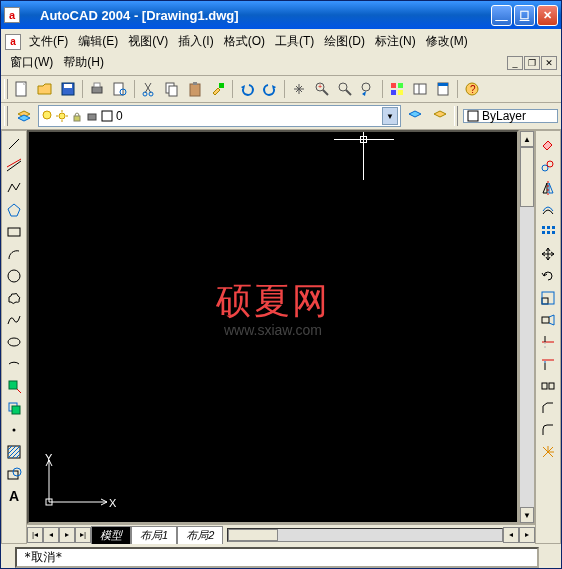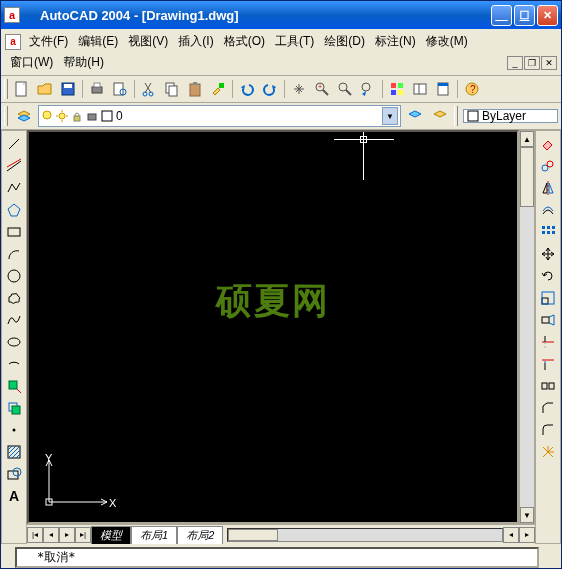--- a/index.html
+++ b/index.html
@@ -29,21 +29,21 @@
 .layer-combo .dd { margin-left:auto; width:16px; height:18px; background:#c5d7ef; border:1px solid #7f9db9; display:flex; align-items:center; justify-content:center; font-size:8px;}
 .prop-combo { width:95px; height:14px; border:1px solid #7f9db9; background:#fff; display:flex; align-items:center; padding:0 3px; gap:3px;}
 
 .workarea { flex:1; display:flex; background:#ece9d8; overflow:hidden;}
 .vtoolbar { width:26px; background:#ece9d8; display:flex; flex-direction:column; align-items:center; padding:2px 0; gap:0; border:1px solid #aca899;}
 .vtb-btn { width:22px; height:22px; display:flex; align-items:center; justify-content:center; cursor:pointer; border:1px solid transparent;}
 .A-label { font-weight:bold; font-size:14px; color:#000;}
 
 .canvas-wrap { flex:1; display:flex; flex-direction:column; border:2px inset #aca899;}
 .canvas { flex:1; background:#000; position:relative; overflow:hidden;}
-.canvas .wm1 { position:absolute; top:145px; left:50%; transform:translateX(-50%); color:#4d7c0f; font-size:36px; font-weight:bold; letter-spacing:2px;}
+.canvas .wm1 { position:absolute; top:145px; left:50%; transform:translateX(-50%); color:#ef4444; font-size:36px; font-weight:normal; letter-spacing:2px;}
 .canvas .wm2 { position:absolute; top:190px; left:50%; transform:translateX(-50%); color:#444; font-size:14px;}
 .crosshair-h { position:absolute; top:7px; left:305px; width:60px; height:1px; background:#fff;}
 .crosshair-v { position:absolute; top:0; left:334px; width:1px; height:48px; background:#fff;}
 .crosshair-box { position:absolute; top:4px; left:331px; width:7px; height:7px; border:1px solid #fff;}
 .ucs { position:absolute; left:8px; bottom:10px; color:#fff; font-size:11px;}
 .ucs .ya { position:absolute; left:8px; bottom:48px;}
 .ucs .xa { position:absolute; left:72px; bottom:3px;}
 .ucs svg { position:absolute; left:0; bottom:0;}
 
 .tabbar { height:20px; background:#ece9d8; display:flex; align-items:center; border-top:1px solid #aca899; font-size:11px;}
@@ -52,21 +52,21 @@
 .tab { padding:1px 8px; border:1px solid #888; background:#fff; cursor:pointer; border-bottom:none; margin-top:1px;font-style:italic;}
 .tab.active { background:#000; color:#fff;}
 .tab-scroll { flex:1; height:14px; margin-left:4px; background:#ddd; border:1px inset #888; position:relative;}
 .tab-scroll-thumb { position:absolute; left:0; top:0; width:50px; height:100%; background:#ece9d8; border:1px solid #888;}
 
 .vscroll { width:16px; background:#ece9d8; border:1px solid #aca899; display:flex; flex-direction:column;}
 .sb-btn { height:16px; background:#ece9d8; border:1px solid #888; display:flex; align-items:center; justify-content:center; font-size:8px;}
 .sb-track { flex:1; background:#ddd; position:relative;}
 .sb-thumb { position:absolute; top:0; left:0; right:0; height:60px; background:#ece9d8; border:1px solid #888;}
 
-.cmdline { border:2px inset #aca899; background:#fff; padding:1px 20px; font-family:"SimSun",monospace; font-size:12px; line-height:15px; margin:3px 22px 0 14px;}
+.cmdline { border:2px inset #aca899; background:#fff; padding:1px 7px; font-family:"SimSun",monospace; font-size:12px; line-height:15px; margin:3px 22px 0 14px;}
 
 svg { display:block;}
 </style>
 </head>
 <body>
 
 <div class="window">
 
   <div class="titlebar">
     <div class="app-icon">a</div>
@@ -367,20 +367,21 @@
     </div>
 
     <div style="flex:1; display:flex; flex-direction:column;">
       <div style="flex:1; display:flex;">
         <div class="canvas-wrap">
           <div class="canvas">
             <div class="crosshair-h"></div>
             <div class="crosshair-v"></div>
             <div class="crosshair-box"></div>
             <div class="wm1">硕夏网</div>
+            <div class="wm2">www.sxiaw.com</div>
             <div class="ucs">
               <span class="ya">Y</span>
               <span class="xa">X</span>
               <svg width="80" height="60">
                   <path d="M12 50 L12 8 M12 50 L70 50 M12 8 L9 14 M12 8 L15 14 M70 50 L64 47 M70 50 L64 53" stroke="#fff" fill="none"></path>
                   <rect x="9" y="47" width="6" height="6" fill="none" stroke="#fff"></rect>
                 </svg>
             </div>
           </div>
         </div>

